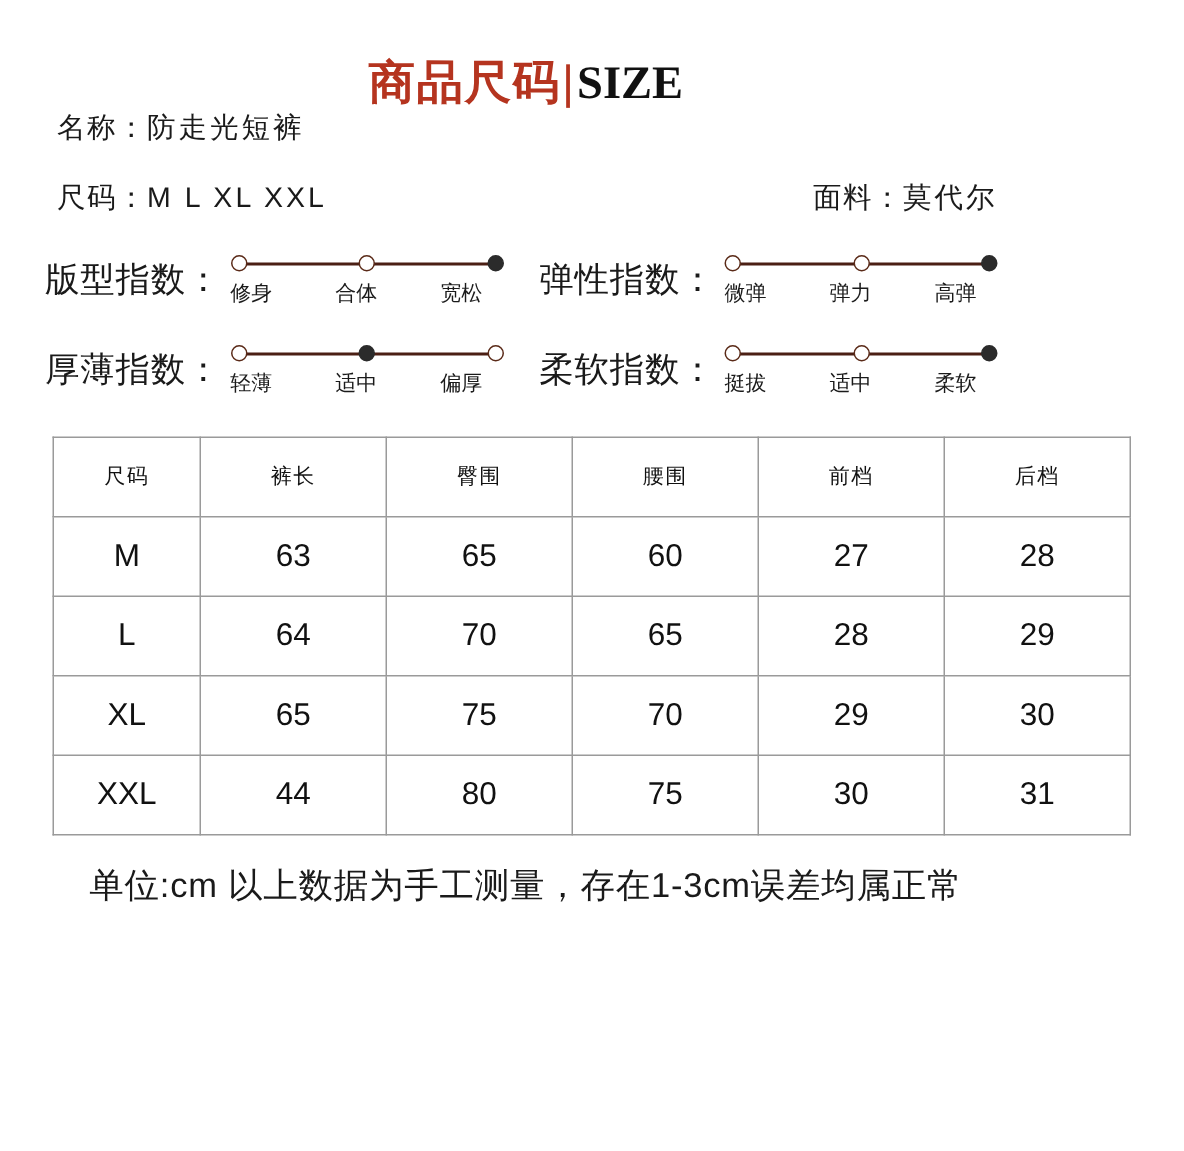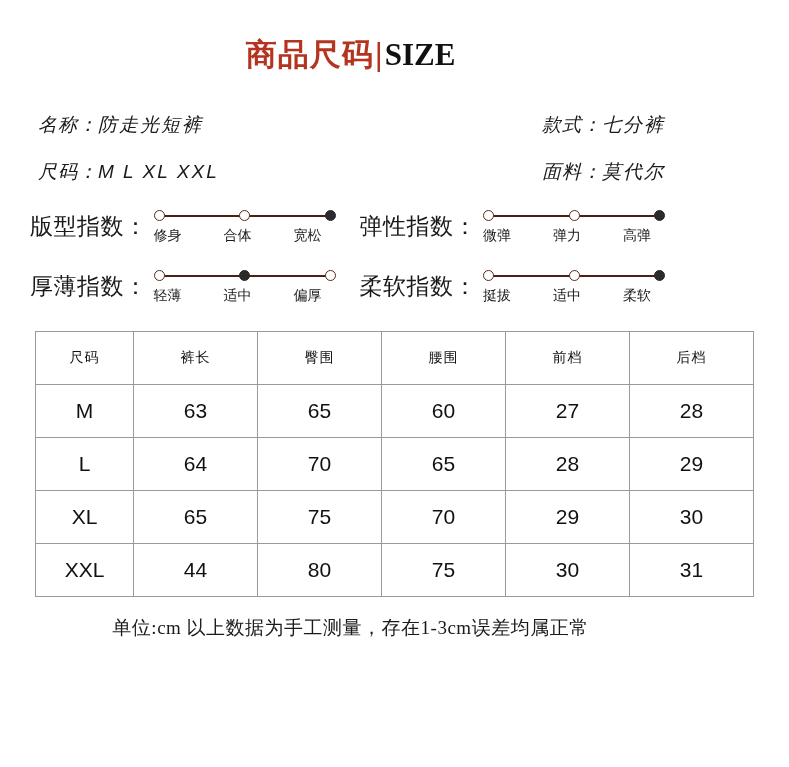--- a/index.html
+++ b/index.html
@@ -43,23 +43,21 @@
   }
   .title .en {
     color: #111111;
     font-family: "Liberation Serif", serif;
     font-weight: bold;
     letter-spacing: 0px;
   }
 
   
   .info {
-    margin-top: 40px;
     padding: 0 36px 0 38px;
-    font-style: italic;
   }
   .info-row {
     display: flex;
     justify-content: space-between;
     align-items: baseline;
     margin-bottom: 21px;
   }
   .info-cell {
     font-size: 19px;
     color: #1a1a1a;
@@ -165,45 +163,41 @@
     width: 95px;
   }
   table.size-table th.hdr-cn {
     letter-spacing: 1px;
   }
 
   
   .note {
     margin-top: 18px;
     text-align: center;
-    font-size: 19px;
+    font-size: 23px;
     color: #1a1a1a;
     letter-spacing: 0.5px;
-    font-family: Liberation Serif, serif;
   }
 </style>
 </head>
 <body>
 
 <div class="page">
 
   <div class="title-wrap">
     <div class="title">
       <span class="cn">商品尺码</span><span class="bar">|</span><span class="en">SIZE</span>
     </div>
   </div>
 
   <div class="info">
 
     <div class="info-row">
       <div class="info-cell">
         <span class="label">名称：</span><span class="value">防走光短裤</span>
-      </div>
-      <div class="info-cell">
-        <span class="label">款式：</span><span class="value">七分裤</span>
       </div>
     </div>
 
     <div class="info-row">
       <div class="info-cell">
         <span class="label">尺码：</span><span class="value">M L XL XXL</span>
       </div>
       <div class="info-cell">
         <span class="label">面料：</span><span class="value">莫代尔</span>
       </div>

